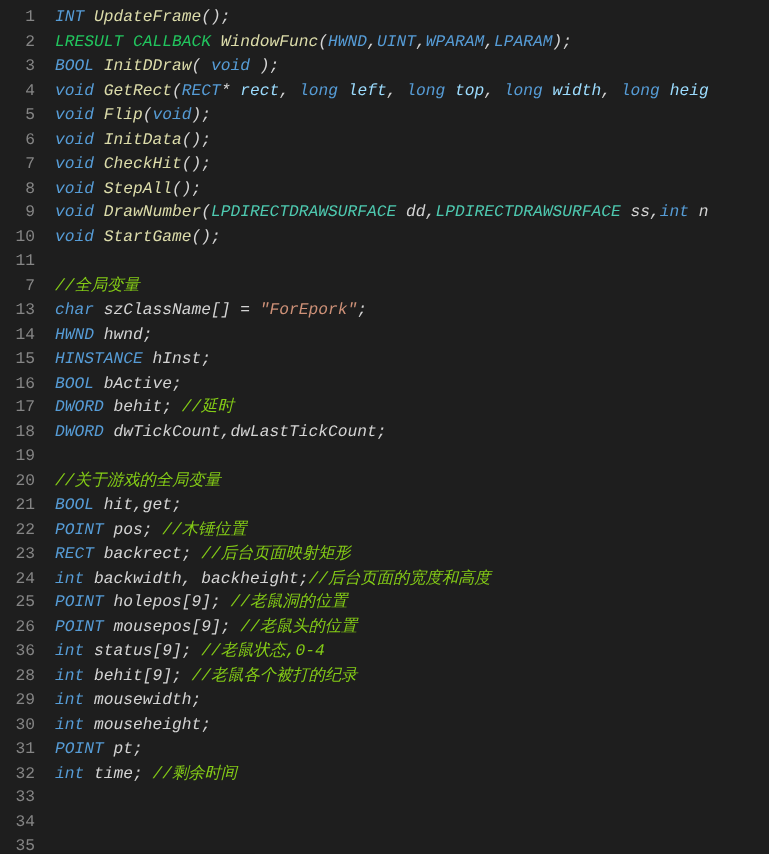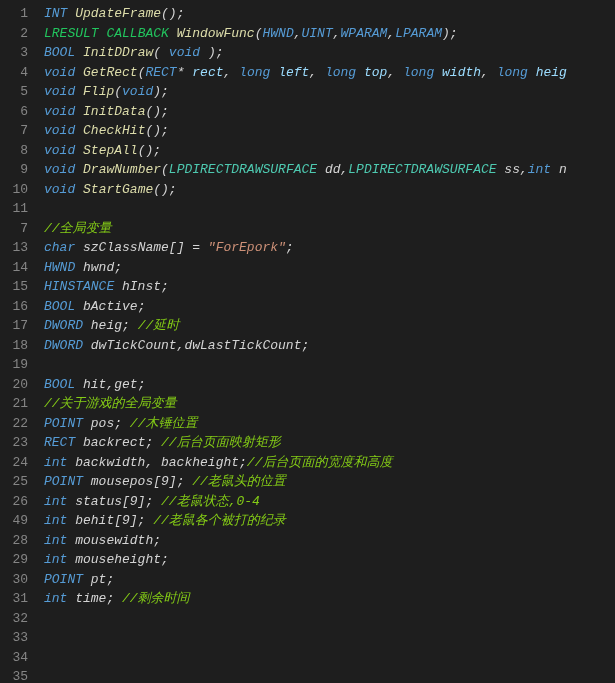--- a/index.html
+++ b/index.html
@@ -92,21 +92,21 @@
     <span class="ln">17</span>
     <span class="ln">18</span>
     <span class="ln">19</span>
     <span class="ln">20</span>
     <span class="ln">21</span>
     <span class="ln">22</span>
     <span class="ln">23</span>
     <span class="ln">24</span>
     <span class="ln">25</span>
     <span class="ln">26</span>
-    <span class="ln">49</span>
+    <span class="ln">36</span>
     <span class="ln">28</span>
     <span class="ln">29</span>
     <span class="ln">30</span>
     <span class="ln">31</span>
     <span class="ln">32</span>
     <span class="ln">33</span>
     <span class="ln">34</span>
     <span class="ln">35</span>
 
   </div>
@@ -170,51 +170,54 @@
 
     <span class="code-line">
       <span class="kw-type">HINSTANCE</span><span class="plain"> hInst;</span>
     </span>
 
     <span class="code-line">
       <span class="kw-type">BOOL</span><span class="plain"> bActive;</span>
     </span>
 
     <span class="code-line">
-      <span class="kw-type">DWORD</span><span class="plain"> heig;                     </span><span class="comment">//延时</span>
+      <span class="kw-type">DWORD</span><span class="plain"> behit;                     </span><span class="comment">//延时</span>
     </span>
 
     <span class="code-line">
       <span class="kw-type">DWORD</span><span class="plain"> dwTickCount,dwLastTickCount;</span>
     </span>
 
     <span class="code-line">&nbsp;</span>
 
     <span class="code-line">
+      <span class="comment">//关于游戏的全局变量</span>
+    </span>
+
+    <span class="code-line">
       <span class="kw-type">BOOL</span><span class="plain">    hit,get;</span>
     </span>
 
     <span class="code-line">
-      <span class="comment">//关于游戏的全局变量</span>
-    </span>
-
-    <span class="code-line">
       <span class="kw-type">POINT</span><span class="plain">   pos;                  </span><span class="comment">//木锤位置</span>
     </span>
 
 
     <span class="code-line">
       <span class="kw-type">RECT</span><span class="plain">    backrect;             </span><span class="comment">//后台页面映射矩形</span>
     </span>
 
     <span class="code-line">
       <span class="kw-type">int</span><span class="plain">     backwidth, backheight;</span><span class="comment">//后台页面的宽度和高度</span>
     </span>
 
 
+    <span class="code-line">
+      <span class="kw-type">POINT</span><span class="plain">   holepos[9];           </span><span class="comment">//老鼠洞的位置</span>
+    </span>
 
     <span class="code-line">
       <span class="kw-type">POINT</span><span class="plain">   mousepos[9];          </span><span class="comment">//老鼠头的位置</span>
     </span>
 
     <span class="code-line">
       <span class="kw-type">int</span><span class="plain">     status[9];            </span><span class="comment">//老鼠状态,0-4</span>
     </span>
 
     <span class="code-line">

